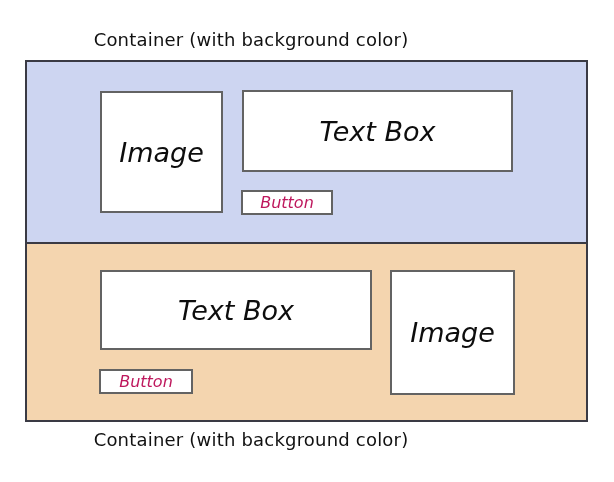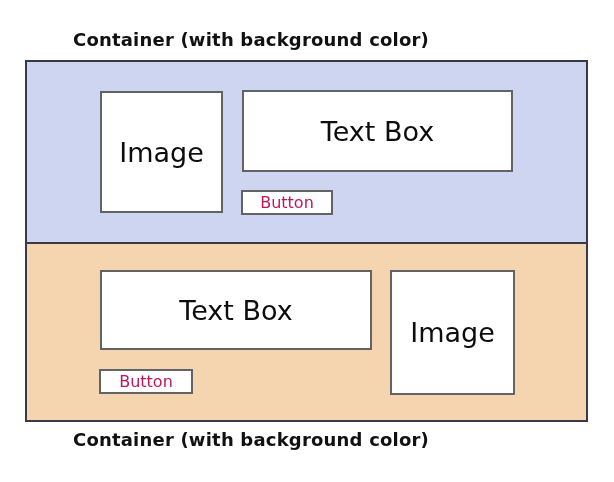--- a/index.html
+++ b/index.html
@@ -17,31 +17,31 @@
     overflow: hidden;
   }
   .caption {
     position: absolute;
     left: 0;
     width: 502px;
     text-align: center;
     font-size: 18px;
     letter-spacing: 0.2px;
     color: #111111;
-    font-weight: bold;
   }
   .caption.top    { top: 29px; }
   .caption.bottom { top: 429px; }
 
   .container {
     position: absolute;
     left: 25px;
     width: 563px;
     box-sizing: border-box;
     border: 2px solid #3a3a44;
+    font-style: italic;
   }
   .container.top    { top: 60px;  height: 184px; }
   .container.bottom { top: 242px; height: 180px; }
 
   .box {
     position: absolute;
     box-sizing: border-box;
     background: #ffffff;
     border: 2px solid #636363;
     display: flex;

